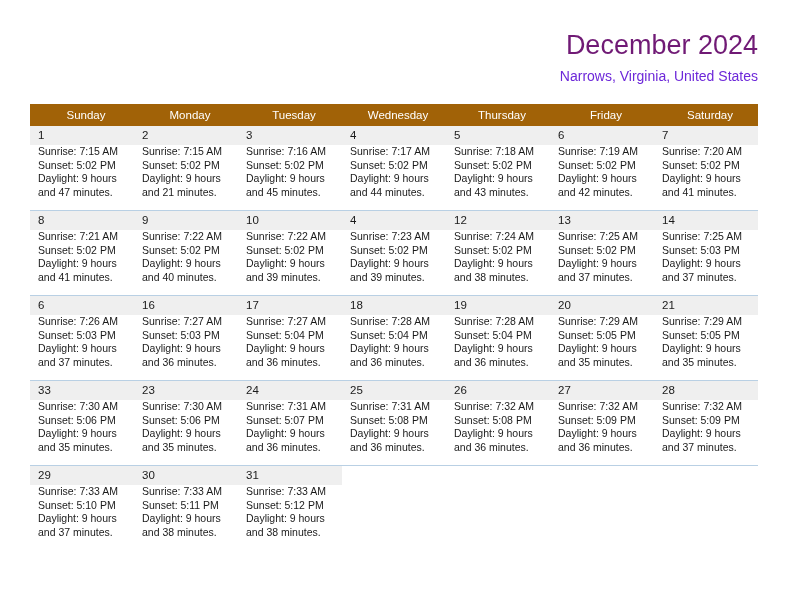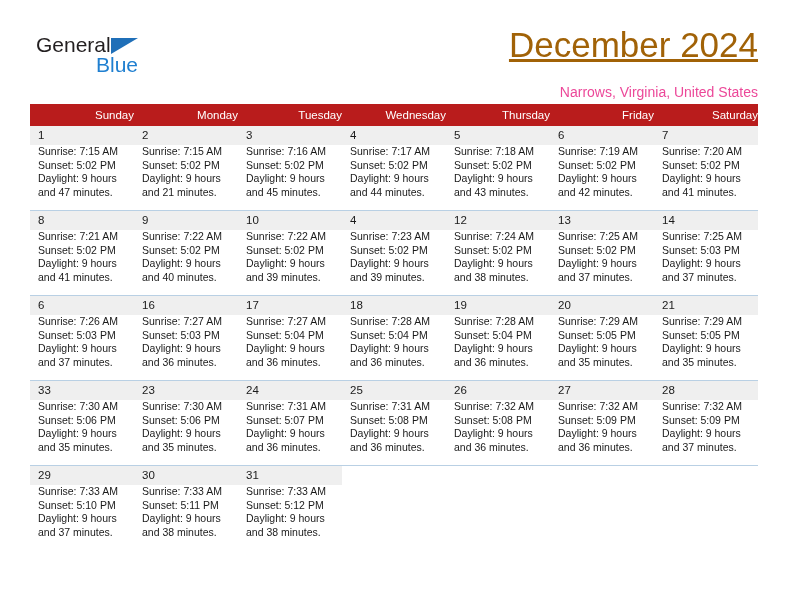--- a/index.html
+++ b/index.html
@@ -63,49 +63,48 @@
     line-height: 22px;
   }
 
   .title-block {
     position: absolute;
     right: 0;
     top: 0;
     text-align: right;
   }
   .cal-title {
-    font-size: 35px;
-    color: #a16207;
+    font-size: 27px;
+    color: #701a75;
     line-height: 34px;
     white-space: nowrap;
-    text-decoration: underline;
   }
   .cal-subtitle {
-    margin-top: 21px;
+    margin-top: 5px;
     font-size: 14px;
-    color: #ec4899;
+    color: #6d28d9;
     line-height: 18px;
     white-space: nowrap;
   }
 
   
   .calendar {
     position: absolute;
     left: 30px;
     top: 104px;
     width: 728px;
     border-collapse: collapse;
     table-layout: fixed;
   }
   .calendar th {
-    background: #b91c1c;
+    background: #a16207;
     color: #ffffff;
     font-size: 11.5px;
     font-weight: normal;
-    text-align: right;
+    text-align: center;
     padding: 5px 0 5px 8px;
     height: 12px;
     border: none;
   }
   .calendar td {
     vertical-align: top;
     padding: 0;
     border: none;
     width: 104px;
   }
@@ -144,25 +143,20 @@
     white-space: nowrap;
   }
 </style>
 </head>
 <body>
 
 <div class="page">
 
   <div class="topbar">
 
-    <div class="logo">
-      <span class="logo-general">General</span>
-      <span class="logo-tri"></span>
-      <span class="logo-blue">Blue</span>
-    </div>
 
     <div class="title-block">
       <div class="cal-title">December 2024</div>
       <div class="cal-subtitle">Narrows, Virginia, United States</div>
     </div>
 
   </div>
 
   <table class="calendar">
     <thead>

